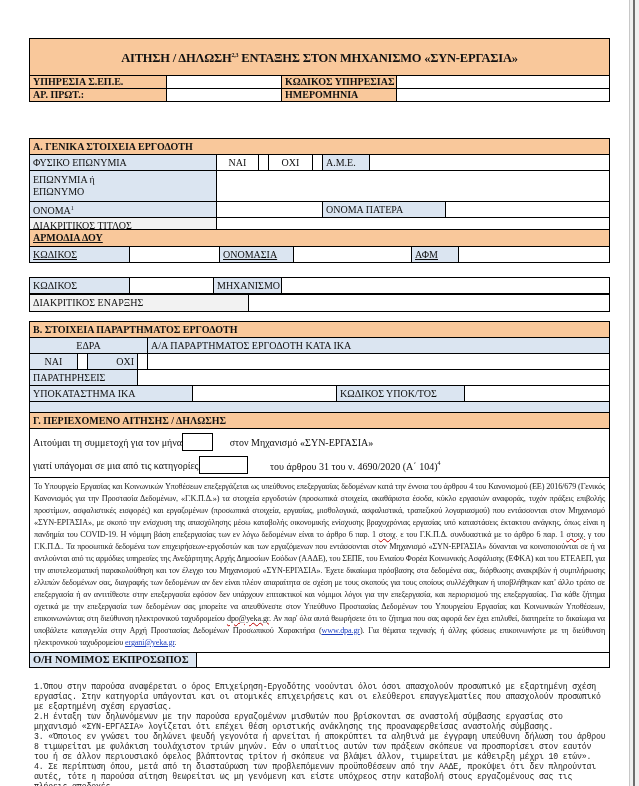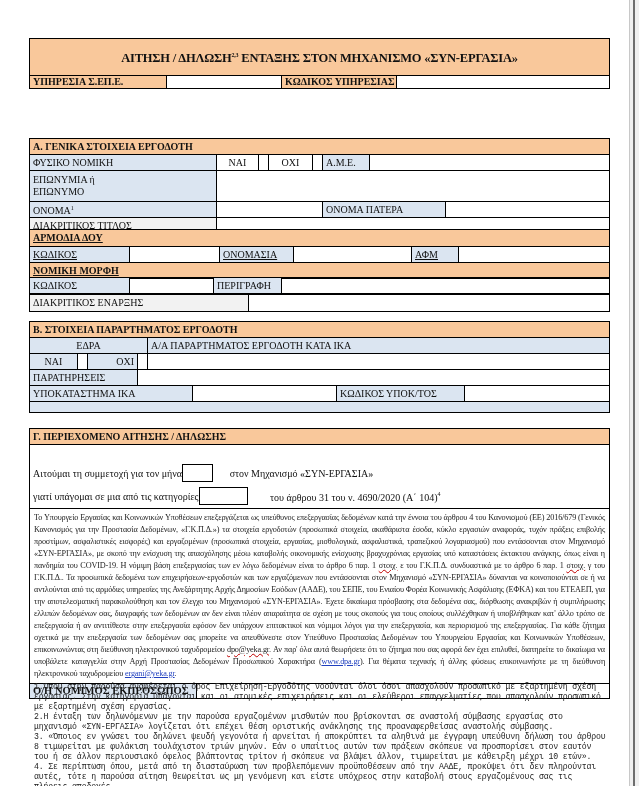--- a/index.html
+++ b/index.html
@@ -24,21 +24,21 @@
 
   #hdr { left: 29px; top: 38px; width: 580px; }
   #hdr .title { height: 36px; font-size: 12.5px; font-weight: bold; text-align: center; letter-spacing: -0.2px; }
   #hdr .title sup { font-size: 6px; }
   #hdr td.lbl { font-weight: bold; font-size: 10px; }
 
   #secA { left: 29px; top: 138px; width: 580px; }
   #secA td { height: 15px; margin-left: 11px; }
   #secB { left: 29px; top: 321px; width: 580px; }
   #secB td { height: 15px; }
-  #secG { left: 29px; top: 428px; width: 580px; border-radius: 19px; }
+  #secG { left: 29px; top: 412px; width: 580px; border-radius: 19px; }
 
   .inputbox { display: inline-block; border: 1px solid #000; background: #fff; vertical-align: middle; }
   .para { font-size: 8.2px; line-height: 12px; white-space: normal; padding: 3px 4px; text-align: justify; color: #222; letter-spacing: -0.15px; }
   a.lnk { color: #1f3fbf; text-decoration: underline; }
   .wavy { text-decoration: underline wavy #c00000; }
 
   #footnotes { left: 34px; top: 682px; width: 572px; font-size: 8.2px; line-height: 10px; color: #222; letter-spacing: -0.15px; }
   #footnotes p { margin: 0; font-family: Liberation Mono, monospace; }
 </style>
 </head>
@@ -60,20 +60,26 @@
     <td colspan="4" class="orange title">
       <span>ΑΙΤΗΣΗ / ΔΗΛΩΣΗ</span><sup>2,3</sup><span> ΕΝΤΑΞΗΣ ΣΤΟΝ ΜΗΧΑΝΙΣΜΟ «ΣΥΝ-ΕΡΓΑΣΙΑ»</span>
     </td>
   </tr>
   <tr style="height:12px">
     <td class="orange lbl">ΥΠΗΡΕΣΙΑ Σ.ΕΠ.Ε.</td>
     <td></td>
     <td class="orange lbl">ΚΩΔΙΚΟΣ ΥΠΗΡΕΣΙΑΣ</td>
     <td></td>
   </tr>
+  <tr style="height:12px">
+    <td class="orange lbl">ΑΡ. ΠΡΩΤ.:</td>
+    <td></td>
+    <td class="orange lbl">ΗΜΕΡΟΜΗΝΙΑ</td>
+    <td></td>
+  </tr>
 </tbody>
   </table>
 
 <table id="secA" class="abs tbl-outer">
   <colgroup>
     <col style="width:100px">
       <col style="width:87px">
       <col style="width:42px">
       <col style="width:10px">
       <col style="width:44px">
@@ -81,21 +87,21 @@
       <col style="width:47px">
       <col style="width:76px">
       <col style="width:25px">
       <col style="width:139px">
   </colgroup>
   <tbody>
       <tr>
     <td colspan="10" class="orange bold">Α. ΓΕΝΙΚΑ ΣΤΟΙΧΕΙΑ ΕΡΓΟΔΟΤΗ</td>
   </tr>
   <tr>
-    <td colspan="2" class="blue">ΦΥΣΙΚΟ ΝΟΜΙΚΗ</td>
+    <td colspan="2" class="blue">ΦΥΣΙΚΟ ΕΠΩΝΥΜΙΑ</td>
     <td class="center">ΝΑΙ</td>
     <td></td>
     <td class="center">ΟΧΙ</td>
     <td></td>
     <td class="blue">Α.Μ.Ε.</td>
     <td colspan="3"></td>
   </tr>
   <tr>
     <td colspan="2" class="blue" style="height:30px; line-height:12px;">
       <div>ΕΠΩΝΥΜΙΑ ή</div>
@@ -130,37 +136,34 @@
         <td colspan="6" class="orange bold" style="height:16px">ΑΡΜΟΔΙΑ ΔΟΥ</td>
       </tr>
   <tr>
     <td class="blue" style="height:15px">ΚΩΔΙΚΟΣ</td>
     <td></td>
     <td class="blue">ΟΝΟΜΑΣΙΑ</td>
     <td></td>
     <td class="blue">ΑΦΜ</td>
     <td></td>
   </tr>
-  <tr>
-        <td colspan="6" class="orange bold" style="height:15px">ΝΟΜΙΚΗ ΜΟΡΦΗ</td>
-      </tr>
 </tbody>
   </table>
 <table class="abs tbl-outer" style="left:29px; top:277px; width:580px; border-top:none;">
   <colgroup>
     <col style="width:100px">
       <col style="width:84px">
       <col style="width:68px">
       <col style="width:328px">
   </colgroup>
   <tbody>
       <tr>
     <td class="blue" style="height:15px">ΚΩΔΙΚΟΣ</td>
     <td></td>
-    <td class="blue">ΠΕΡΙΓΡΑΦΗ</td>
+    <td class="blue">ΜΗΧΑΝΙΣΜΟ</td>
     <td></td>
   </tr>
 </tbody>
   </table>
 <table class="abs tbl-outer" style="left:29px; top:294px; width:580px; border-top:none;">
   <colgroup>
       <col style="width:219px">
       <col style="width:361px">
     </colgroup>
   <tbody>
@@ -217,21 +220,21 @@
 <table id="secG" class="abs tbl-outer">
   <colgroup>
       <col style="width:167px">
       <col style="width:413px">
     </colgroup>
   <tbody>
       <tr>
         <td colspan="2" class="orange bold" style="height:15px">Γ. ΠΕΡΙΕΧΟΜΕΝΟ ΑΙΤΗΣΗΣ / ΔΗΛΩΣΗΣ</td>
       </tr>
   <tr>
-    <td colspan="2" style="height:44px; font-size:10px; line-height:20px; padding-top:19px;">
+    <td colspan="2" style="height:44px; font-size:10px; line-height:20px; padding-top:4px;">
       <div>
         <span>Αιτούμαι τη συμμετοχή για τον μήνα</span><span class="inputbox" style="width:29px; height:16px; margin-top:-4px;"></span>
         <span style="margin-left:14px">στον Μηχανισμό «ΣΥΝ-ΕΡΓΑΣΙΑ»</span>
       </div>
       <div>
         <span>γιατί υπάγομαι σε μια από τις κατηγορίες</span><span class="inputbox" style="width:47px; height:16px; margin-top:-4px;"></span>
         <span style="margin-left:20px">του άρθρου 31 του ν. 4690/2020 (Α΄ 104)</span><sup style="font-size:6px">4</sup>
       </div>
     </td>
   </tr>

